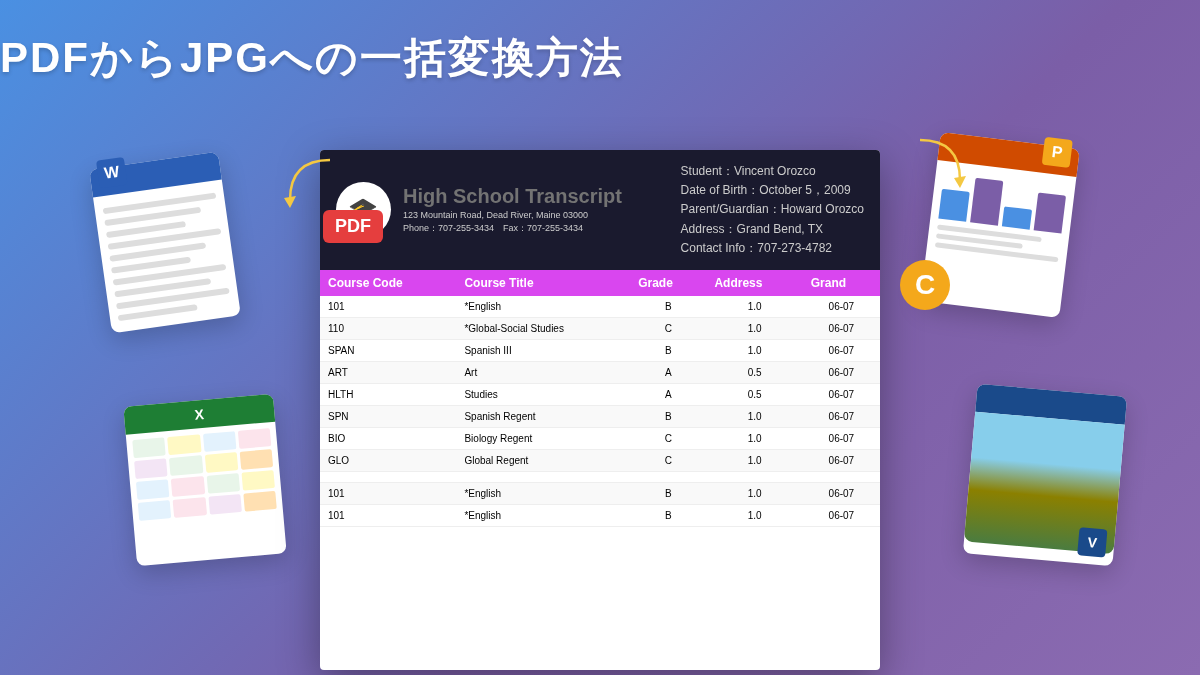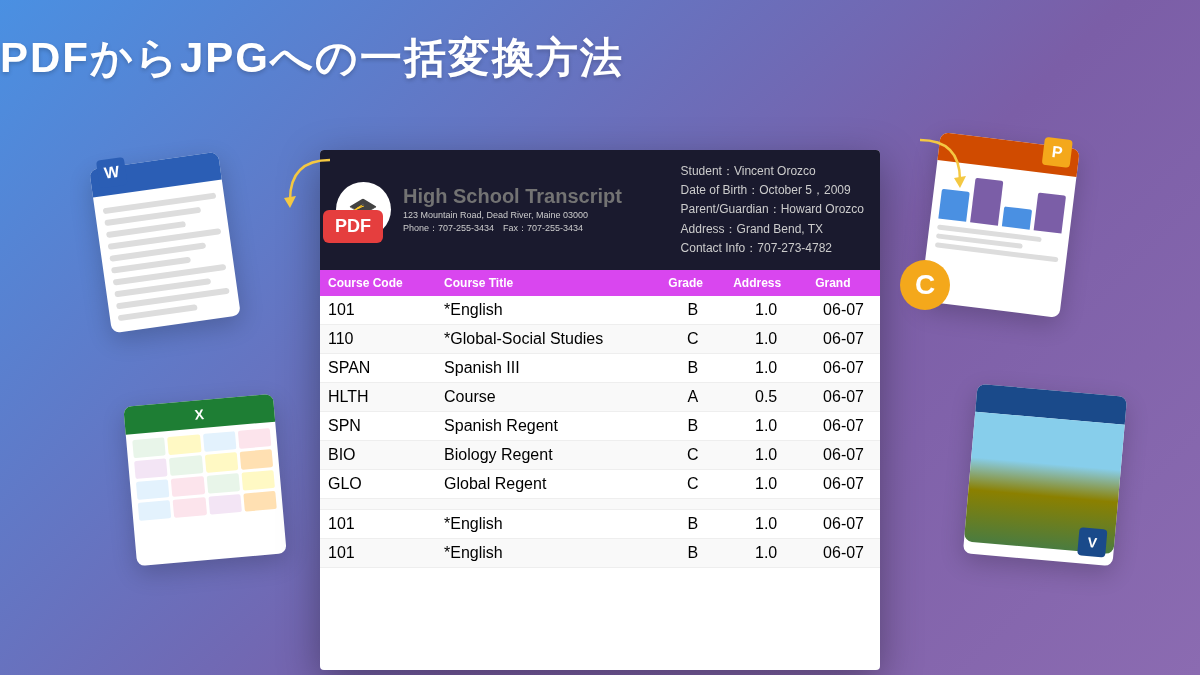--- a/index.html
+++ b/index.html
@@ -259,21 +259,21 @@
       background: #d946ef;
       color: white;
       padding: 6px 8px;
       text-align: left;
       font-size: 12px;
     }
     .transcript-table th.center { text-align: left; }
     .transcript-table td {
       padding: 5px 8px;
       border-bottom: 1px solid #eee;
-      font-size: 16px;
+      font-size: 10px;
     }
     .transcript-table td.center { text-align: center; }
     .transcript-table tr:nth-child(even) td { background: #f9f9f9; }
 
     
     .arrow-curve-left {
       position: absolute;
       left: 270px;
       top: 150px;
       width: 80px;
@@ -433,22 +433,29 @@
       <td class="center">06-07</td>
     </tr>
         <tr>
       <td>SPAN</td>
       <td>Spanish III</td>
       <td class="center">B</td>
       <td class="center">1.0</td>
       <td class="center">06-07</td>
     </tr>
         <tr>
+      <td>ART</td>
+      <td>Art</td>
+      <td class="center">A</td>
+      <td class="center">0.5</td>
+      <td class="center">06-07</td>
+    </tr>
+        <tr>
       <td>HLTH</td>
-      <td>Course</td>
+      <td>Studies</td>
       <td class="center">A</td>
       <td class="center">0.5</td>
       <td class="center">06-07</td>
     </tr>
         <tr>
       <td>SPN</td>
       <td>Spanish Regent</td>
       <td class="center">B</td>
       <td class="center">1.0</td>
       <td class="center">06-07</td>

